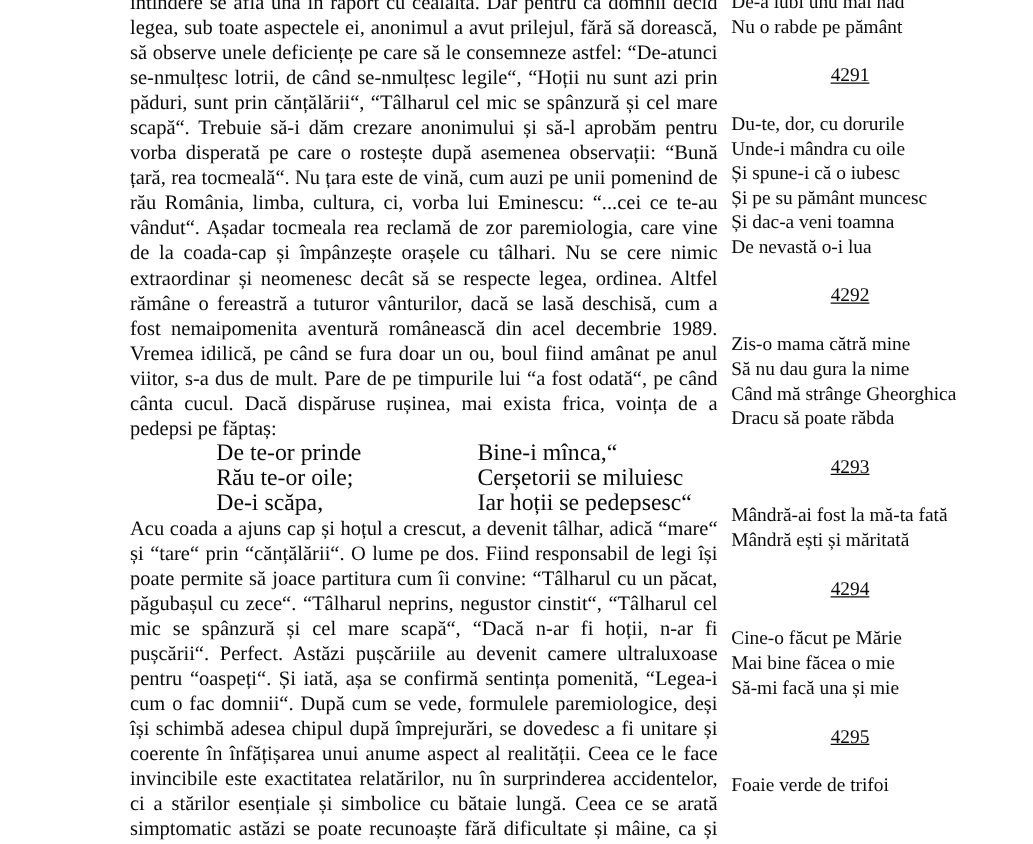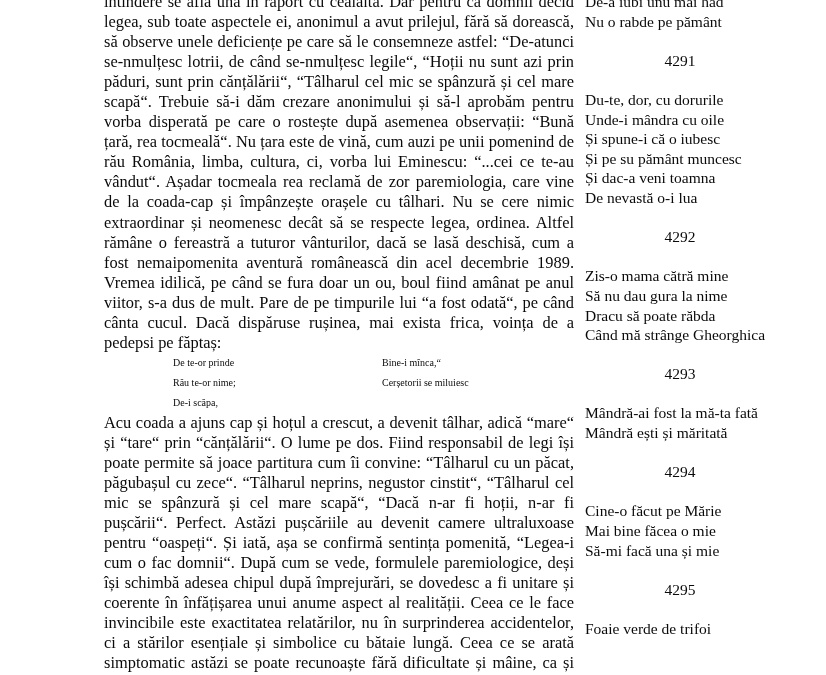--- a/index.html
+++ b/index.html
@@ -44,21 +44,21 @@
 
   .it { }
 
   
   .verse-block {
     margin: 0;
     padding: 0;
     position: relative;
     height: 60px;
     line-height: 20.05px;
-    font-size: 10px;
+    font-size: 19px;
     text-align: left;
   }
   .verse-col-a {
     position: absolute;
     left: 69px;
     top: 0;
     width: 175px;
     white-space: nowrap;
   }
   .verse-col-b {
@@ -83,43 +83,45 @@
   }
   .rv-line {
     display: block;
     white-space: nowrap;
   }
   .rv-number {
     display: block;
     text-align: center;
     width: 190px;
     margin: 0;
+    text-decoration: underline;
   }
   .rv-gap-before { height: 19.6px; }
   .rv-gap-after { height: 19.6px; }
   .rv-entry { display: block; }
 </style>
 </head>
 <body>
 
 <div id="page">
 
   <div id="left-col">
 
     <p class="para-indent"><span>intindere se află una în raport cu cealaltă. Dar pentru că domnii decid legea, sub toate aspectele ei, anonimul a avut prilejul, fără să dorească, să observe unele deficiențe pe care să le consemneze astfel: </span><span class="it">“De-atunci se-nmulțesc lotrii, de când se-nmulțesc legile“, “Hoții nu sunt azi prin păduri, sunt prin cănțălării“, “Tâlharul cel mic se spânzură și cel mare scapă“</span><span>. Trebuie să-i dăm crezare anonimului și să-l aprobăm pentru vorba disperată pe care o rostește după asemenea observații: </span><span class="it">“Bună țară, rea tocmeală“</span><span>. Nu țara este de vină, cum auzi pe unii pomenind de rău România, limba, cultura, ci, vorba lui Eminescu: </span><span class="it">“...cei ce te-au vândut“</span><span>. Așadar tocmeala rea reclamă de zor paremiologia, care vine de la coada-cap și împânzește orașele cu tâlhari. Nu se cere nimic extraordinar și neomenesc decât să se respecte legea, ordinea. Altfel rămâne o fereastră a tuturor vânturilor, dacă se lasă deschisă, cum a fost nemaipomenita aventură românească din acel decembrie 1989. Vremea idilică, pe când se fura doar un ou, boul fiind amânat pe anul viitor, s-a dus de mult. Pare de pe timpurile lui </span><span class="it">“a fost odată“</span><span>, pe când cânta cucul. Dacă dispăruse rușinea, mai exista frica, voința de a pedepsi pe făptaș:</span></p>
 
     <div class="verse-block">
       <div class="verse-col-a">
         <span class="verse-line">De te-or prinde</span>
-        <span class="verse-line">Rău te-or nime;</span>
+        <span class="verse-line">Rău te-or oile;</span>
         <span class="verse-line">De-i scăpa,</span>
       </div>
       <div class="verse-col-b">
         <span class="verse-line">Bine-i mînca,“</span>
         <span class="verse-line">Cerșetorii se miluiesc</span>
+        <span class="verse-line">Iar hoții se pedepsesc“</span>
       </div>
     </div>
 
     <p class="para-indent"><span>Acu coada a ajuns cap și hoțul a crescut, a devenit tâlhar, adică </span><span class="it">“mare“</span><span> și </span><span class="it">“tare“</span><span> prin </span><span class="it">“cănțălării“</span><span>. O lume pe dos. Fiind responsabil de legi își poate permite să joace partitura cum îi convine: </span><span class="it">“Tâlharul cu un păcat, păgubașul cu zece“. “Tâlharul neprins, negustor cinstit“, “Tâlharul cel mic se spânzură și cel mare scapă“, “Dacă n-ar fi hoții, n-ar fi pușcării“</span><span>. Perfect. Astăzi pușcăriile au devenit camere ultraluxoase pentru </span><span class="it">“oaspeți“</span><span>. Și iată, așa se confirmă sentința pomenită, </span><span class="it">“Legea-i cum o fac domnii“</span><span>. După cum se vede, formulele paremiologice, deși își schimbă adesea chipul după împrejurări, se dovedesc a fi unitare și coerente în înfățișarea unui anume aspect al realității. Ceea ce le face invincibile este exactitatea relatărilor, nu în surprinderea accidentelor, ci a stărilor esențiale și simbolice cu bătaie lungă. Ceea ce se arată simptomatic astăzi se poate recunoaște fără dificultate și mâine, ca și cum timpul ar sta pe loc. De aici decurge  actualitatea eternă a proverbelor, sentințelor, maximelor.</span></p>
 
   </div>
 
   <div id="right-col">
 
     <div>
@@ -138,22 +140,22 @@
           <span class="rv-line">Și pe su pământ muncesc</span>
           <span class="rv-line">Și dac-a veni toamna</span>
           <span class="rv-line">De nevastă o-i lua</span>
         </div>
         <div class="rv-entry">
           <div class="rv-gap-before"></div>
           <div class="rv-number">4292</div>
           <div class="rv-gap-after"></div>
           <span class="rv-line">Zis-o mama cătră mine</span>
           <span class="rv-line">Să nu dau gura la nime</span>
+          <span class="rv-line">Când mă strânge Gheorghica</span>
           <span class="rv-line">Dracu să poate răbda</span>
-          <span class="rv-line">Când mă strânge Gheorghica</span>
         </div>
         <div class="rv-entry">
           <div class="rv-gap-before"></div>
           <div class="rv-number">4293</div>
           <div class="rv-gap-after"></div>
           <span class="rv-line">Mândră-ai fost la mă-ta fată</span>
           <span class="rv-line">Mândră ești și măritată</span>
         </div>
         <div class="rv-entry">
           <div class="rv-gap-before"></div>

